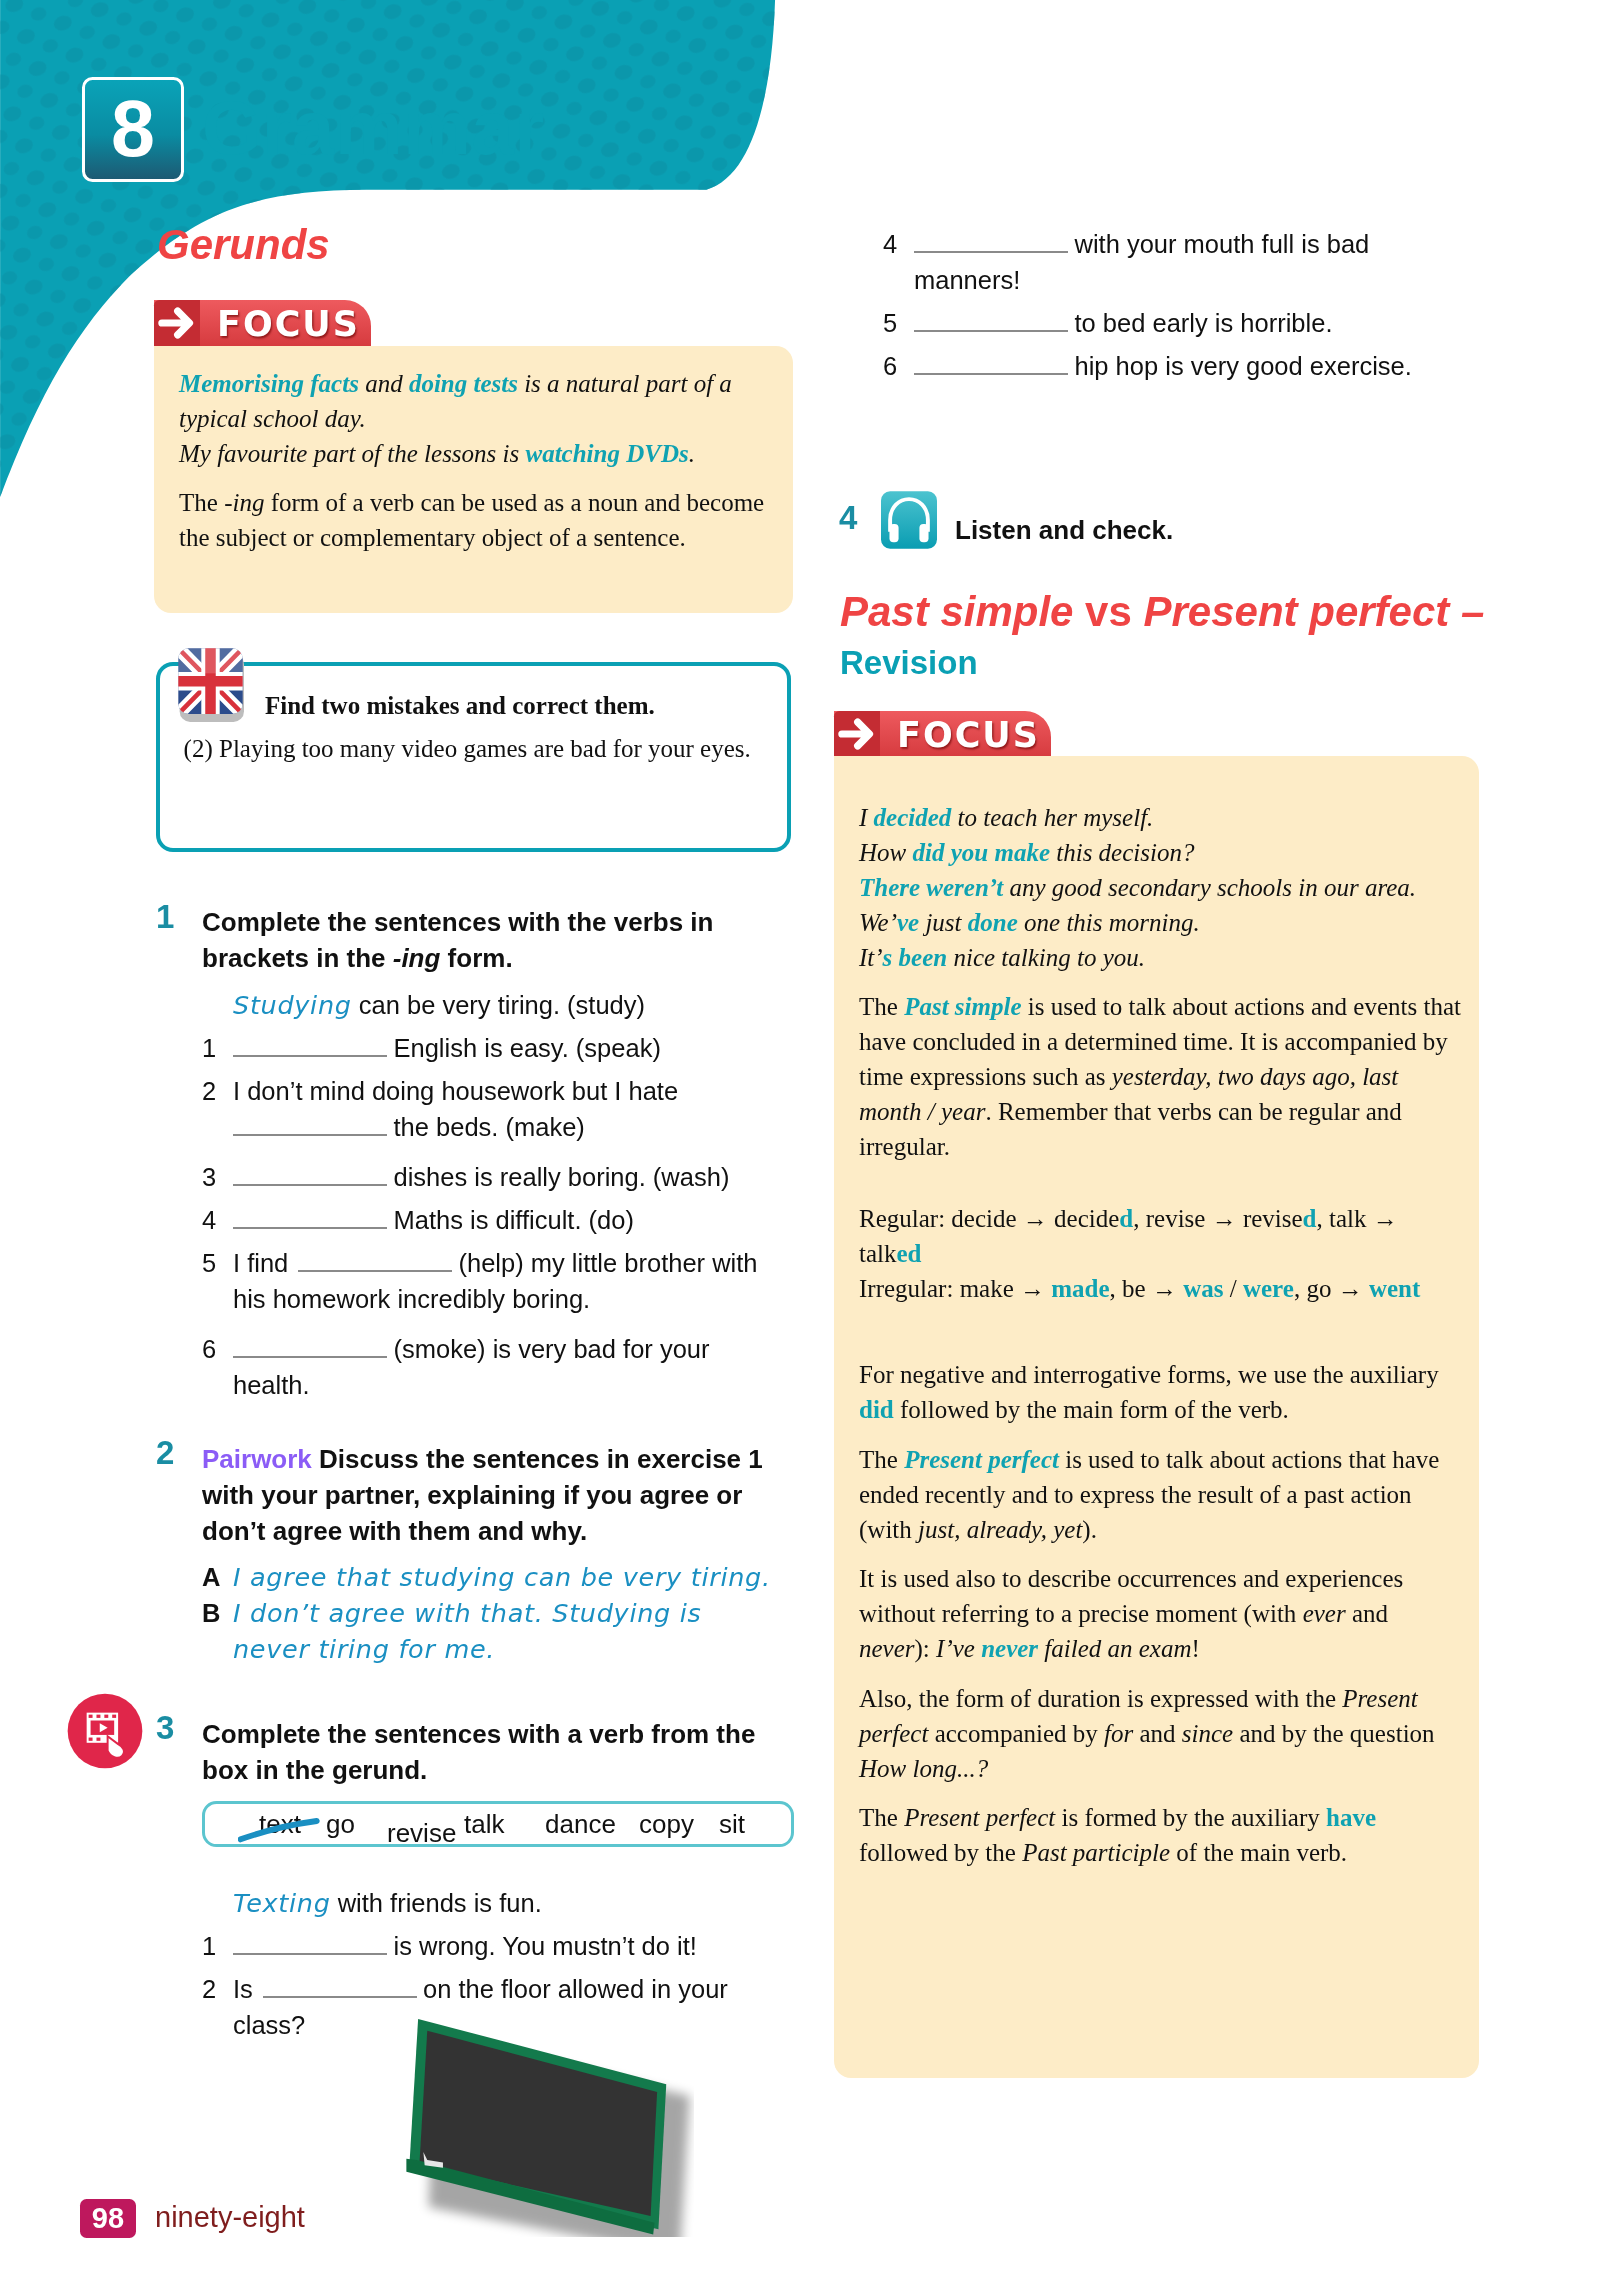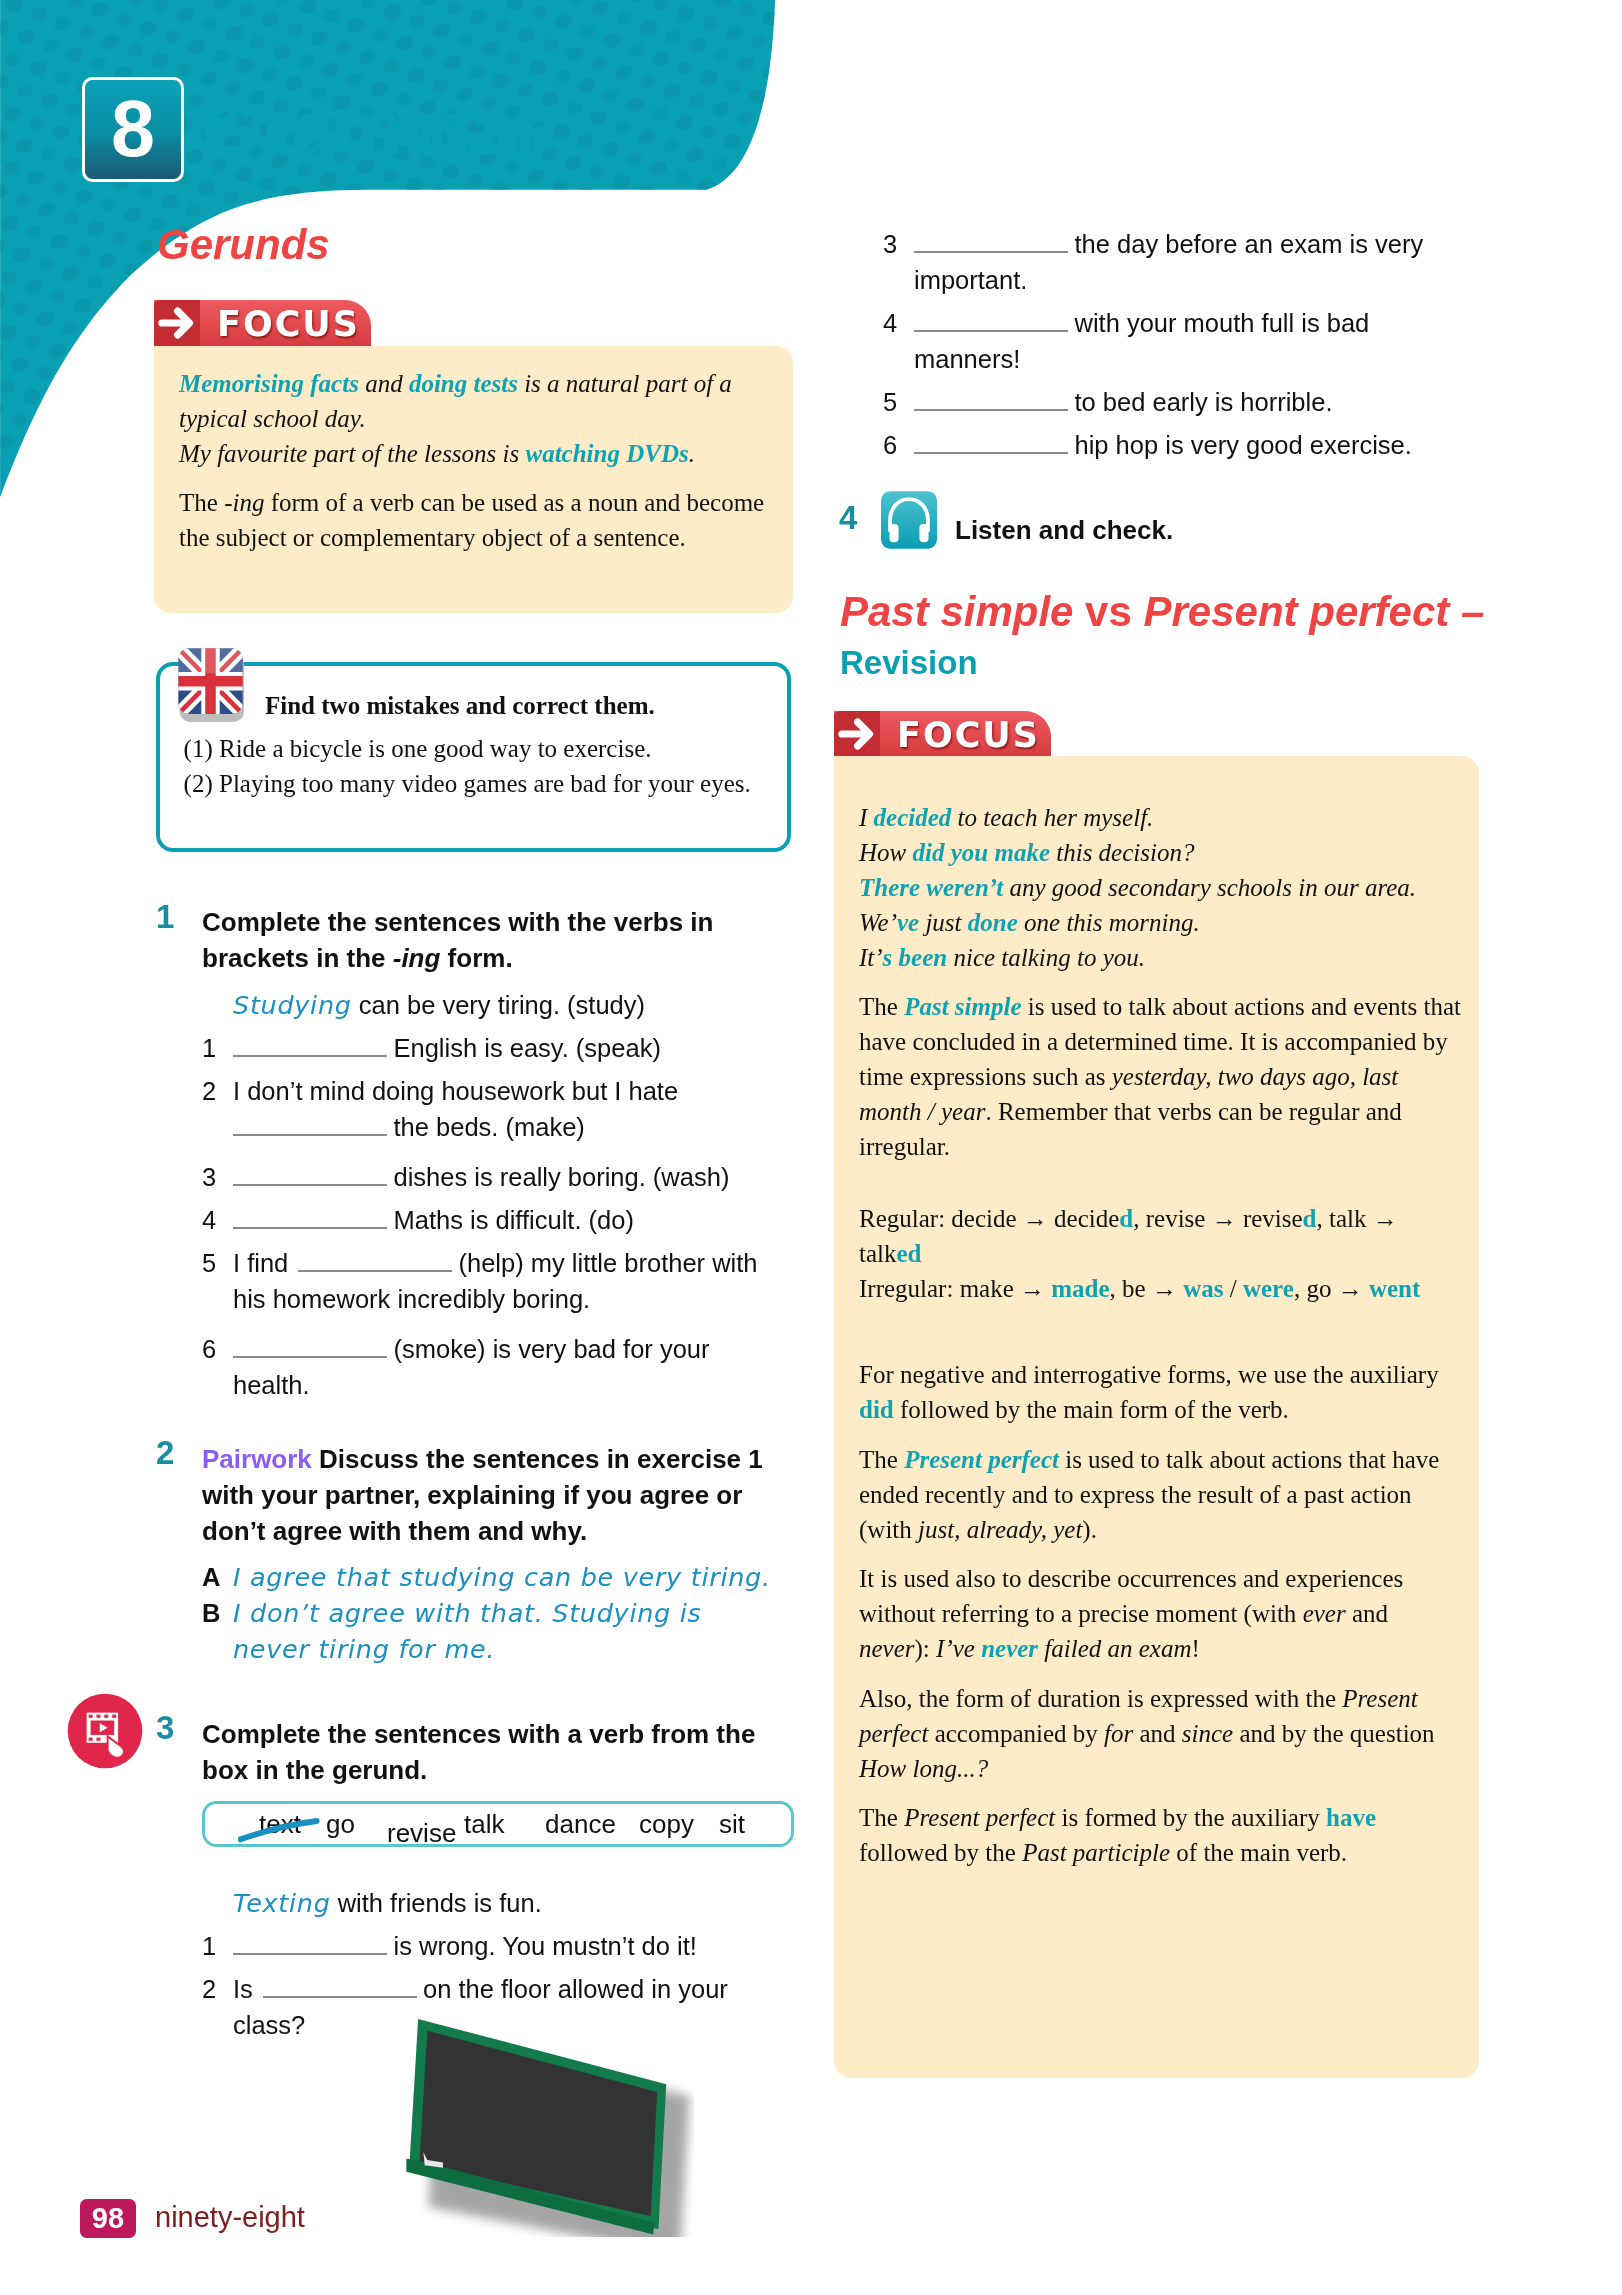--- a/index.html
+++ b/index.html
@@ -89,21 +89,20 @@
     </p>
     <p style="margin-top:14.4px;">
       <span>The  </span><i>-ing</i><span> form of a verb can be used as a noun and become the subject or complementary object of a sentence.</span>
     </p>
   </div>
 </div>
 
 <div id="uk-box" class="abs">
   <div class="serif" style="position:absolute;left:105px;top:26px;font-size:25px;font-weight:bold;">Find two mistakes and correct them.</div>
   <div class="serif" style="position:absolute;left:23.6px;top:65px;width:576px;font-size:25px;line-height:35px;">
-    <div>(1) Ride a bicycle is one good way to exercise.</div>
     <div>(2) Playing too many video games are bad for your eyes.</div>
   </div>
 </div>
 <svg class="abs" style="left:177px;top:647px;" width="67" height="75" viewBox="0 0 102 114">
   <defs>
       <clipPath id="fc">
         <rect x="2" y="2" width="98" height="100" rx="16"></rect>
       </clipPath>
     </defs>
   <rect x="4" y="10" width="98" height="104" rx="16" fill="#bdbdbd"></rect>
@@ -213,24 +212,20 @@
     </defs>
   <polygon points="50,20 440,110 425,355 40,280" fill="#000" opacity=".35" filter="url(#sh)" transform="translate(14,14)"></polygon>
   <polygon points="38,6 418,106 406,328 24,240" fill="#137a4c"></polygon>
   <polygon points="52,24 404,118 394,308 40,228" fill="#333333"></polygon>
   <polygon points="20,220 36,222 400,318 398,336 20,240" fill="#0e6d40"></polygon>
   <path d="M46 210 L52 222 L76 226 L76 234 L48 230 Z" fill="#e6e6e6"></path>
 </svg>
 
 <div class="abs ex-line" style="left:883px;top:226px;width:589px;">
   <div style="height:79px;">
-    <span class="num">3</span><span class="blank"></span><span>the day before an exam is very</span><br>
-    <span class="num"></span><span>important.</span>
-  </div>
-  <div style="height:79px;">
     <span class="num">4</span><span class="blank"></span><span>with your mouth full is bad</span><br>
     <span class="num"></span><span>manners!</span>
   </div>
   <div style="height:43px;">
     <span class="num">5</span><span class="blank"></span><span>to bed early is horrible.</span>
   </div>
   <div style="height:43px;">
     <span class="num">6</span><span class="blank"></span><span>hip hop is very good exercise.</span>
   </div>
 </div>

